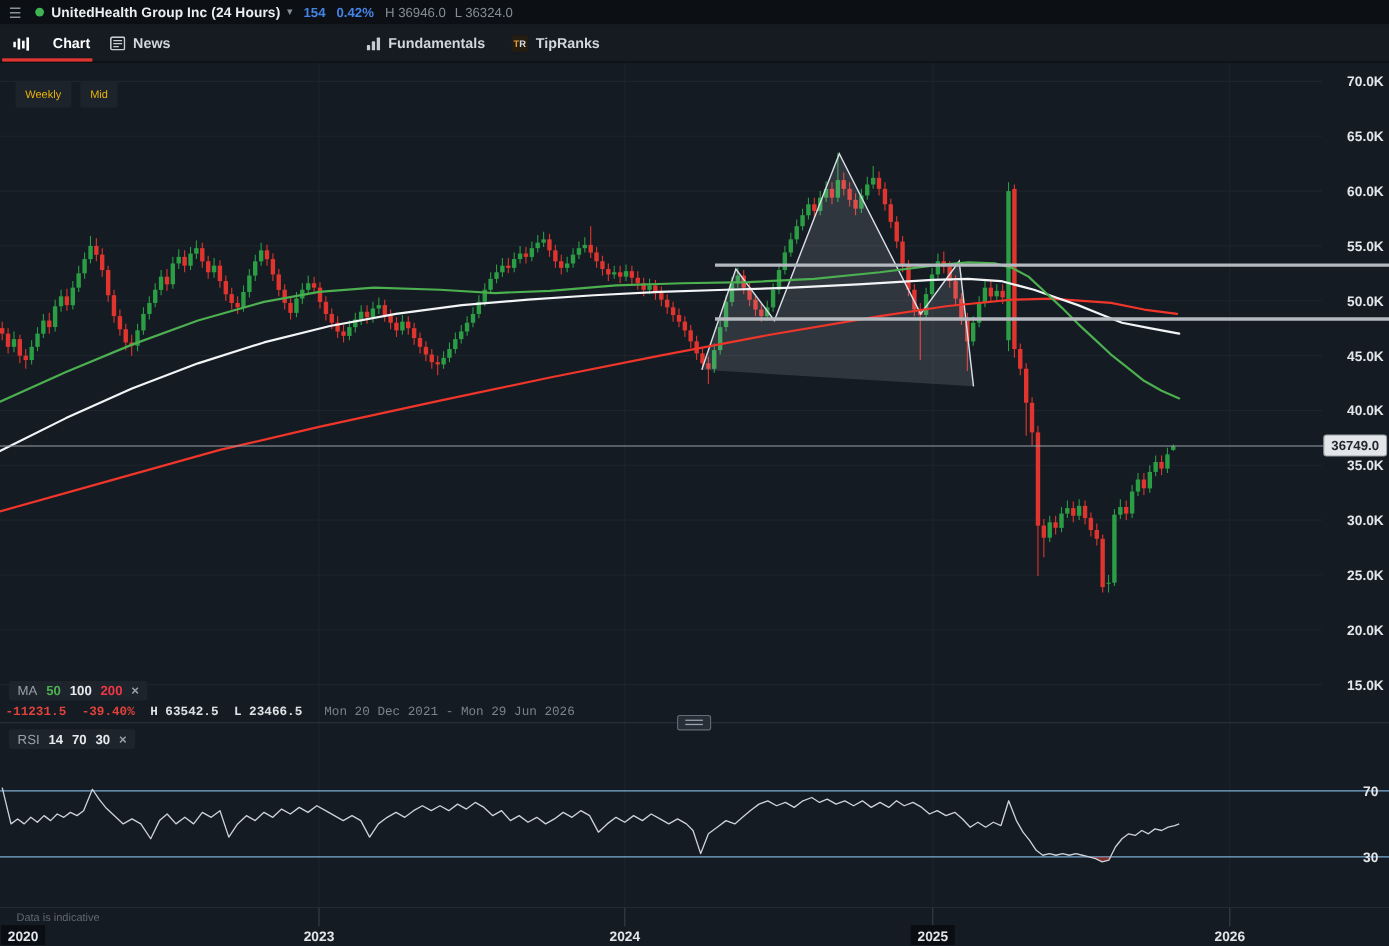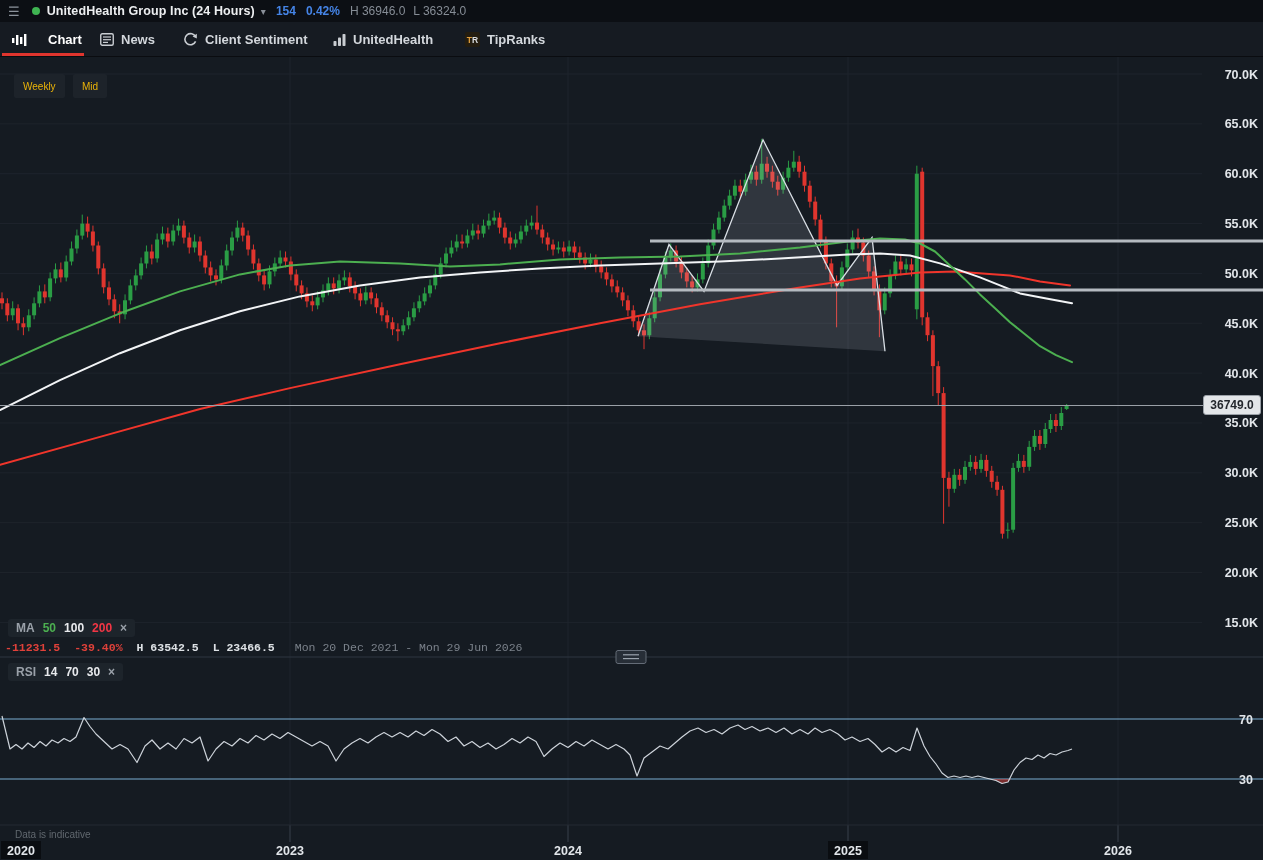--- a/index.html
+++ b/index.html
@@ -30,21 +30,21 @@
   text.ax{text-anchor:end;}
   text.xlab{text-anchor:middle;}
   .grid{stroke:#1e242c;stroke-width:1;}
   .tick{stroke:#39414b;stroke-width:1;}
   .tool-btn{position:absolute;top:17px;height:24px;background:#1d232a;border-radius:2px;color:#eab308;
             font-size:10px;display:flex;align-items:center;padding:0 9px;cursor:pointer;}
   #weekly-btn{left:14px;}
   #mid-btn{left:73px;}
   .pill{position:absolute;background:#1d242b;border-radius:3px;height:18px;display:flex;align-items:center;
         gap:8px;padding:0 8px;font-size:12px;font-weight:bold;color:#e8eaed;cursor:pointer;}
-  .pill .dim{color:#9aa1a9;font-weight:bold;}
+  .pill .dim{color:#9aa1a9;font-weight:normal;}
   .pill .x{color:#9aa1a9;font-size:12px;cursor:pointer;}
   .pill .g{color:#4caf50}.pill .w{color:#e8eaed}.pill .r{color:#f23645}
   #ma-pill{left:8px;top:562px;}
   #ma-values{position:absolute;left:5px;top:584px;display:flex;align-items:center;font-size:11.5px;white-space:nowrap;font-family:Liberation Mono, monospace;}
   #ma-values .neg{color:#e0413a;font-weight:bold;margin-right:14px;}
   #ma-values .hv{color:#dde1e5;font-weight:bold;margin-right:14px;}
   #ma-values .range{color:#7b828b;margin-left:6px;}
   #rsi-pill{left:8px;top:606px;}
   #price-label{position:absolute;left:1203px;width:52px;background:#e3e6e9;border:1px solid #9aa0a7;border-radius:3px;
                color:#23272d;font-size:12px;font-weight:bold;text-align:center;padding:2px 2px;z-index:5;}
@@ -76,34 +76,27 @@
   </div>
   <div class="tab" style="left:100px">
     <svg width="14" height="13" viewBox="0 0 14 13">
       <rect x="0.75" y="0.75" width="12.5" height="11.5" rx="1.5" fill="none" stroke="#c9cdd2" stroke-width="1.4"></rect>
       <line x1="3" y1="4" x2="11" y2="4" stroke="#c9cdd2" stroke-width="1.2"></line>
       <line x1="3" y1="6.7" x2="11" y2="6.7" stroke="#c9cdd2" stroke-width="1.2"></line>
       <line x1="3" y1="9.4" x2="8" y2="9.4" stroke="#c9cdd2" stroke-width="1.2"></line>
     </svg>
     <span>News</span>
   </div>
-  <div class="tab" style="left:183px">
-    <svg width="15" height="15" viewBox="0 0 15 15">
-      <path d="M12.6 9.4 A5.6 5.6 0 1 1 12.6 5" fill="none" stroke="#c9cdd2" stroke-width="1.6"></path>
-      <polygon points="13.8,1.8 13.8,6.4 9.6,4.6" fill="#c9cdd2"></polygon>
-    </svg>
-    <span>Client Sentiment</span>
-  </div>
   <div class="tab" style="left:333px">
     <svg width="13" height="13" viewBox="0 0 13 13">
       <rect x="0.5" y="8" width="3" height="5" rx="0.8" fill="#c9cdd2"></rect>
       <rect x="5" y="4.5" width="3" height="8.5" rx="0.8" fill="#c9cdd2"></rect>
       <rect x="9.5" y="1" width="3" height="12" rx="0.8" fill="#c9cdd2"></rect>
     </svg>
-    <span>UnitedHealth</span>
+    <span>Fundamentals</span>
   </div>
   <div class="tab" style="left:465px">
     <span class="tr-badge">
         <span class="t">T</span>
         <span class="r">R</span>
       </span>
     <span>TipRanks</span>
   </div>
   <div id="tab-underline" class="abs"></div>
 </div>

